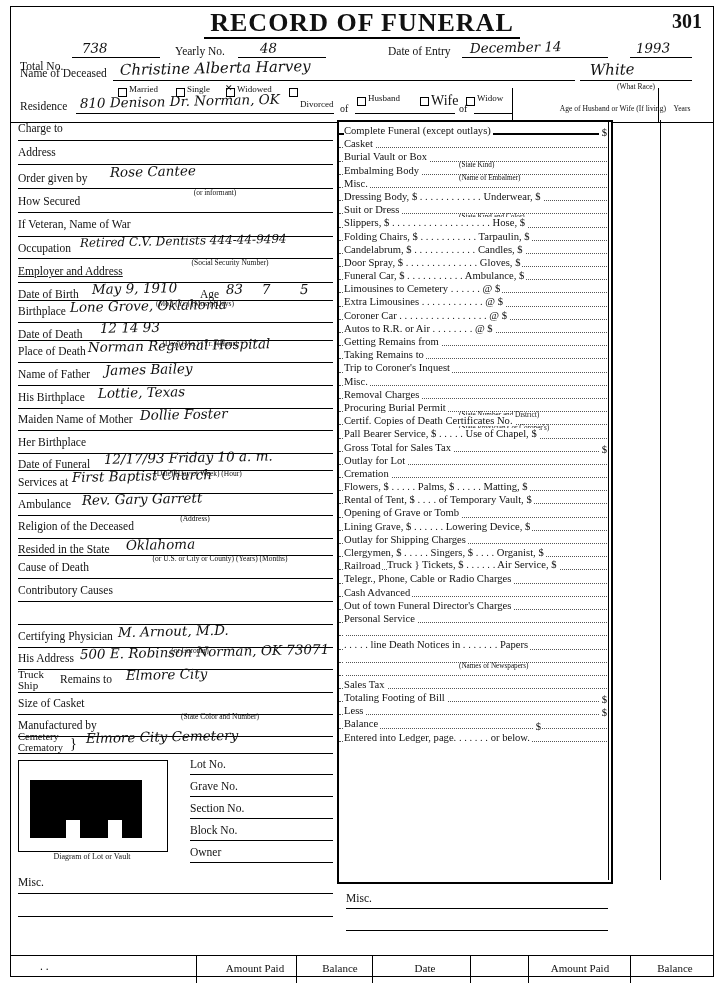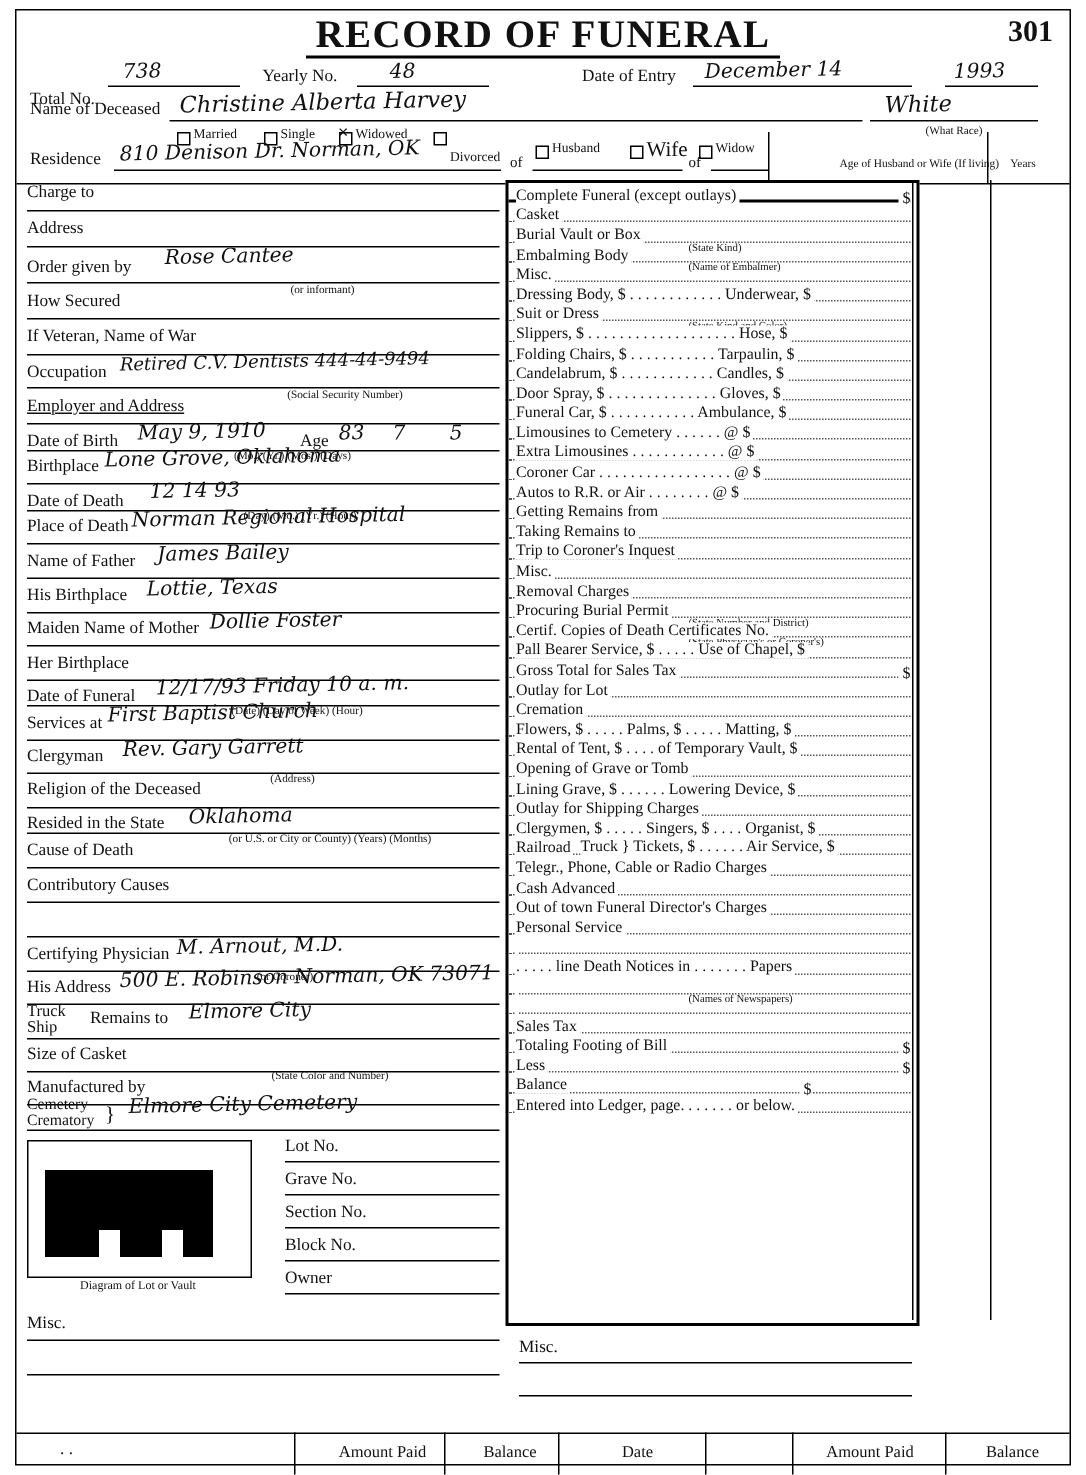--- a/index.html
+++ b/index.html
@@ -166,21 +166,21 @@
 
     <div class="lbl" style="left:18px;top:458px;">Date of Funeral</div>
     <div class="hw" style="left:104px;top:451px;">12/17/93    Friday              10 a. m.</div>
     <div class="ruleline" style="left:18px;top:470px;width:315px;"></div>
     <div class="tiny" style="left:78px;top:469px;width:240px;">(Date)            (Day of Week)            (Hour)</div>
 
     <div class="lbl" style="left:18px;top:476px;">Services at</div>
     <div class="hw" style="left:72px;top:469px;">First Baptist Church</div>
     <div class="ruleline" style="left:18px;top:493px;width:315px;"></div>
 
-    <div class="lbl" style="left:18px;top:498px;">Clergyman</div>
+    <div class="lbl" style="left:18px;top:498px;">Ambulance</div>
     <div class="hw" style="left:82px;top:492px;">Rev. Gary Garrett</div>
     <div class="ruleline" style="left:18px;top:515px;width:315px;"></div>
     <div class="tiny" style="left:150px;top:514px;width:90px;">(Address)</div>
 
     <div class="lbl" style="left:18px;top:520px;">Religion of the Deceased</div>
     <div class="ruleline" style="left:18px;top:538px;width:315px;"></div>
 
     <div class="lbl" style="left:18px;top:543px;">Resided in the State</div>
     <div class="hw" style="left:126px;top:537px;">Oklahoma</div>
     <div class="ruleline" style="left:18px;top:555px;width:315px;"></div>

